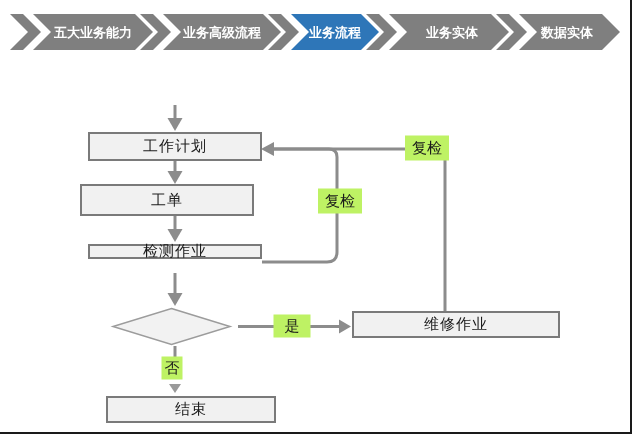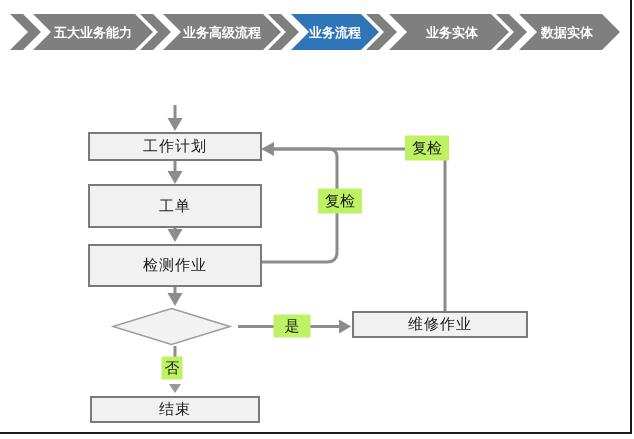--- a/index.html
+++ b/index.html
@@ -18,24 +18,24 @@
   .nav-strip polygon.band{fill:var(--nav-gray);}
   .nav-strip text{fill:var(--nav-text);font-size:13px;font-weight:bold;text-anchor:middle;
     font-family:"Liberation Sans","DejaVu Sans",sans-serif;}
 
   
   .node{position:absolute;box-sizing:border-box;background:var(--node-fill);
     border:2px solid var(--node-border);display:flex;align-items:center;justify-content:center;
     font-size:15px;color:var(--label-text);letter-spacing:1px;}
   #node-start{left:88px;top:75px;width:174px;height:30px;}
   #node-plan{left:88px;top:132px;width:174px;height:29px;}
-  #node-order{left:88px;top:184px;width:174px;height:44px;}
-  #node-inspect{left:88px;top:244px;width:174px;height:43px;}
-  #node-repair{left:352px;top:311px;width:176px;height:27px;}
-  #node-end{left:90px;top:396px;width:170px;height:27px;}
+  #node-order{left:80px;top:184px;width:174px;height:32px;}
+  #node-inspect{left:88px;top:244px;width:174px;height:15px;}
+  #node-repair{left:352px;top:311px;width:208px;height:27px;}
+  #node-end{left:106px;top:396px;width:170px;height:27px;}
 
   .connector-layer{position:absolute;left:0;top:0;width:634px;height:439px;pointer-events:none;}
   .connector-layer path{stroke:var(--connector);stroke-width:3;fill:none;}
   .connector-layer polygon.head{fill:var(--connector);stroke:none;}
   .connector-layer polygon.head.small{fill:#9A9A9A;}
   .connector-layer polygon.diamond{fill:#F2F2F2;stroke:var(--diamond-border);stroke-width:1.5;}
 
   .diamond-label{position:absolute;left:172px;top:327px;transform:translate(-50%,-50%);
     font-size:15px;color:var(--label-text);letter-spacing:1px;white-space:nowrap;}
 

